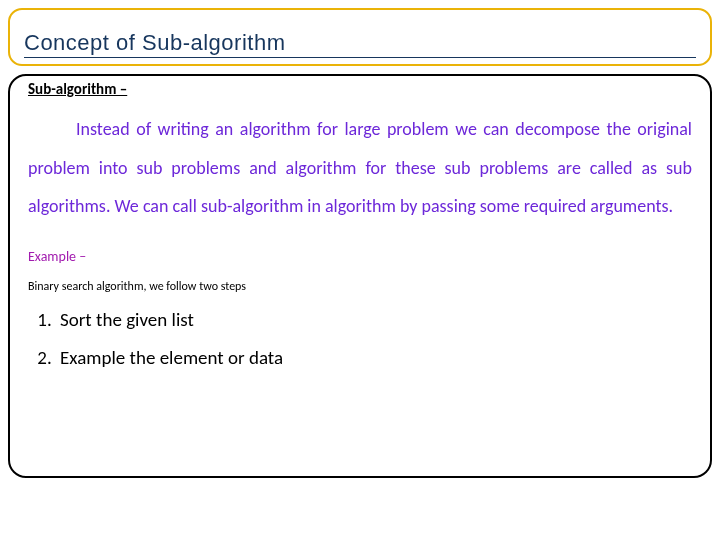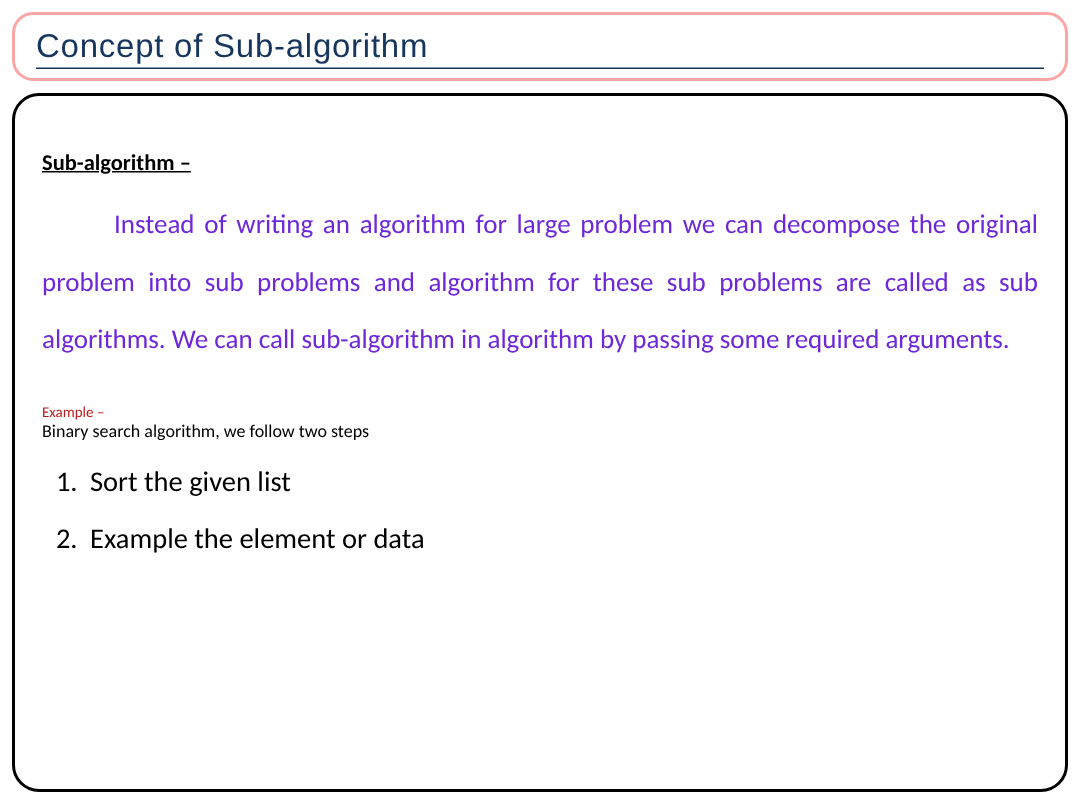--- a/index.html
+++ b/index.html
@@ -5,58 +5,59 @@
   * { box-sizing: border-box; margin: 0; padding: 0; }
   body {
     width: 720px;
     height: 540px;
     background: #ffffff;
     font-family: "Calibri", "Arial", sans-serif;
     padding: 8px;
     overflow: hidden;
   }
   .title-box {
-    border: 2px solid #fca5a5;
+    border: 2px solid #eab308;
     border-radius: 14px;
-    padding: 8px 14px 6px 14px;
+    padding: 20px 14px 6px 14px;
     margin-bottom: 8px;
   }
   .title-box .title {
     font-size: 22px;
     color: #17365d;
     font-family: "MS PGothic", "Arial", sans-serif;
     letter-spacing: 0.5px;
     border-bottom: 1px solid #17365d;
     display: block;
     padding-bottom: 1px;
   }
   .content-box {
     border: 2px solid #000;
     border-radius: 18px;
-    padding: 36px 18px 24px 18px;
-    height: 466px;
+    padding: 4px 18px 24px 18px;
+    height: 404px;
   }
   .subheading {
     font-size: 15px;
     font-weight: bold;
     text-decoration: underline;
     color: #000;
     margin-bottom: 12px;
   }
   .body-para {
     font-size: 18px;
     color: #6d28d9;
     line-height: 2.15;
     text-align: justify;
     text-indent: 48px;
     margin-bottom: 22px;
   }
   .example-label {
-    font-size: 10px;
-    color: #b91c1c;
+    font-size: 14px;
+    color: #a21caf;
+    margin-bottom: 14px;
   }
   .steps-intro {
     font-size: 12px;
     color: #000;
     margin-bottom: 12px;
   }
   .steps {
     list-style: decimal;
     padding-left: 28px;
   }

